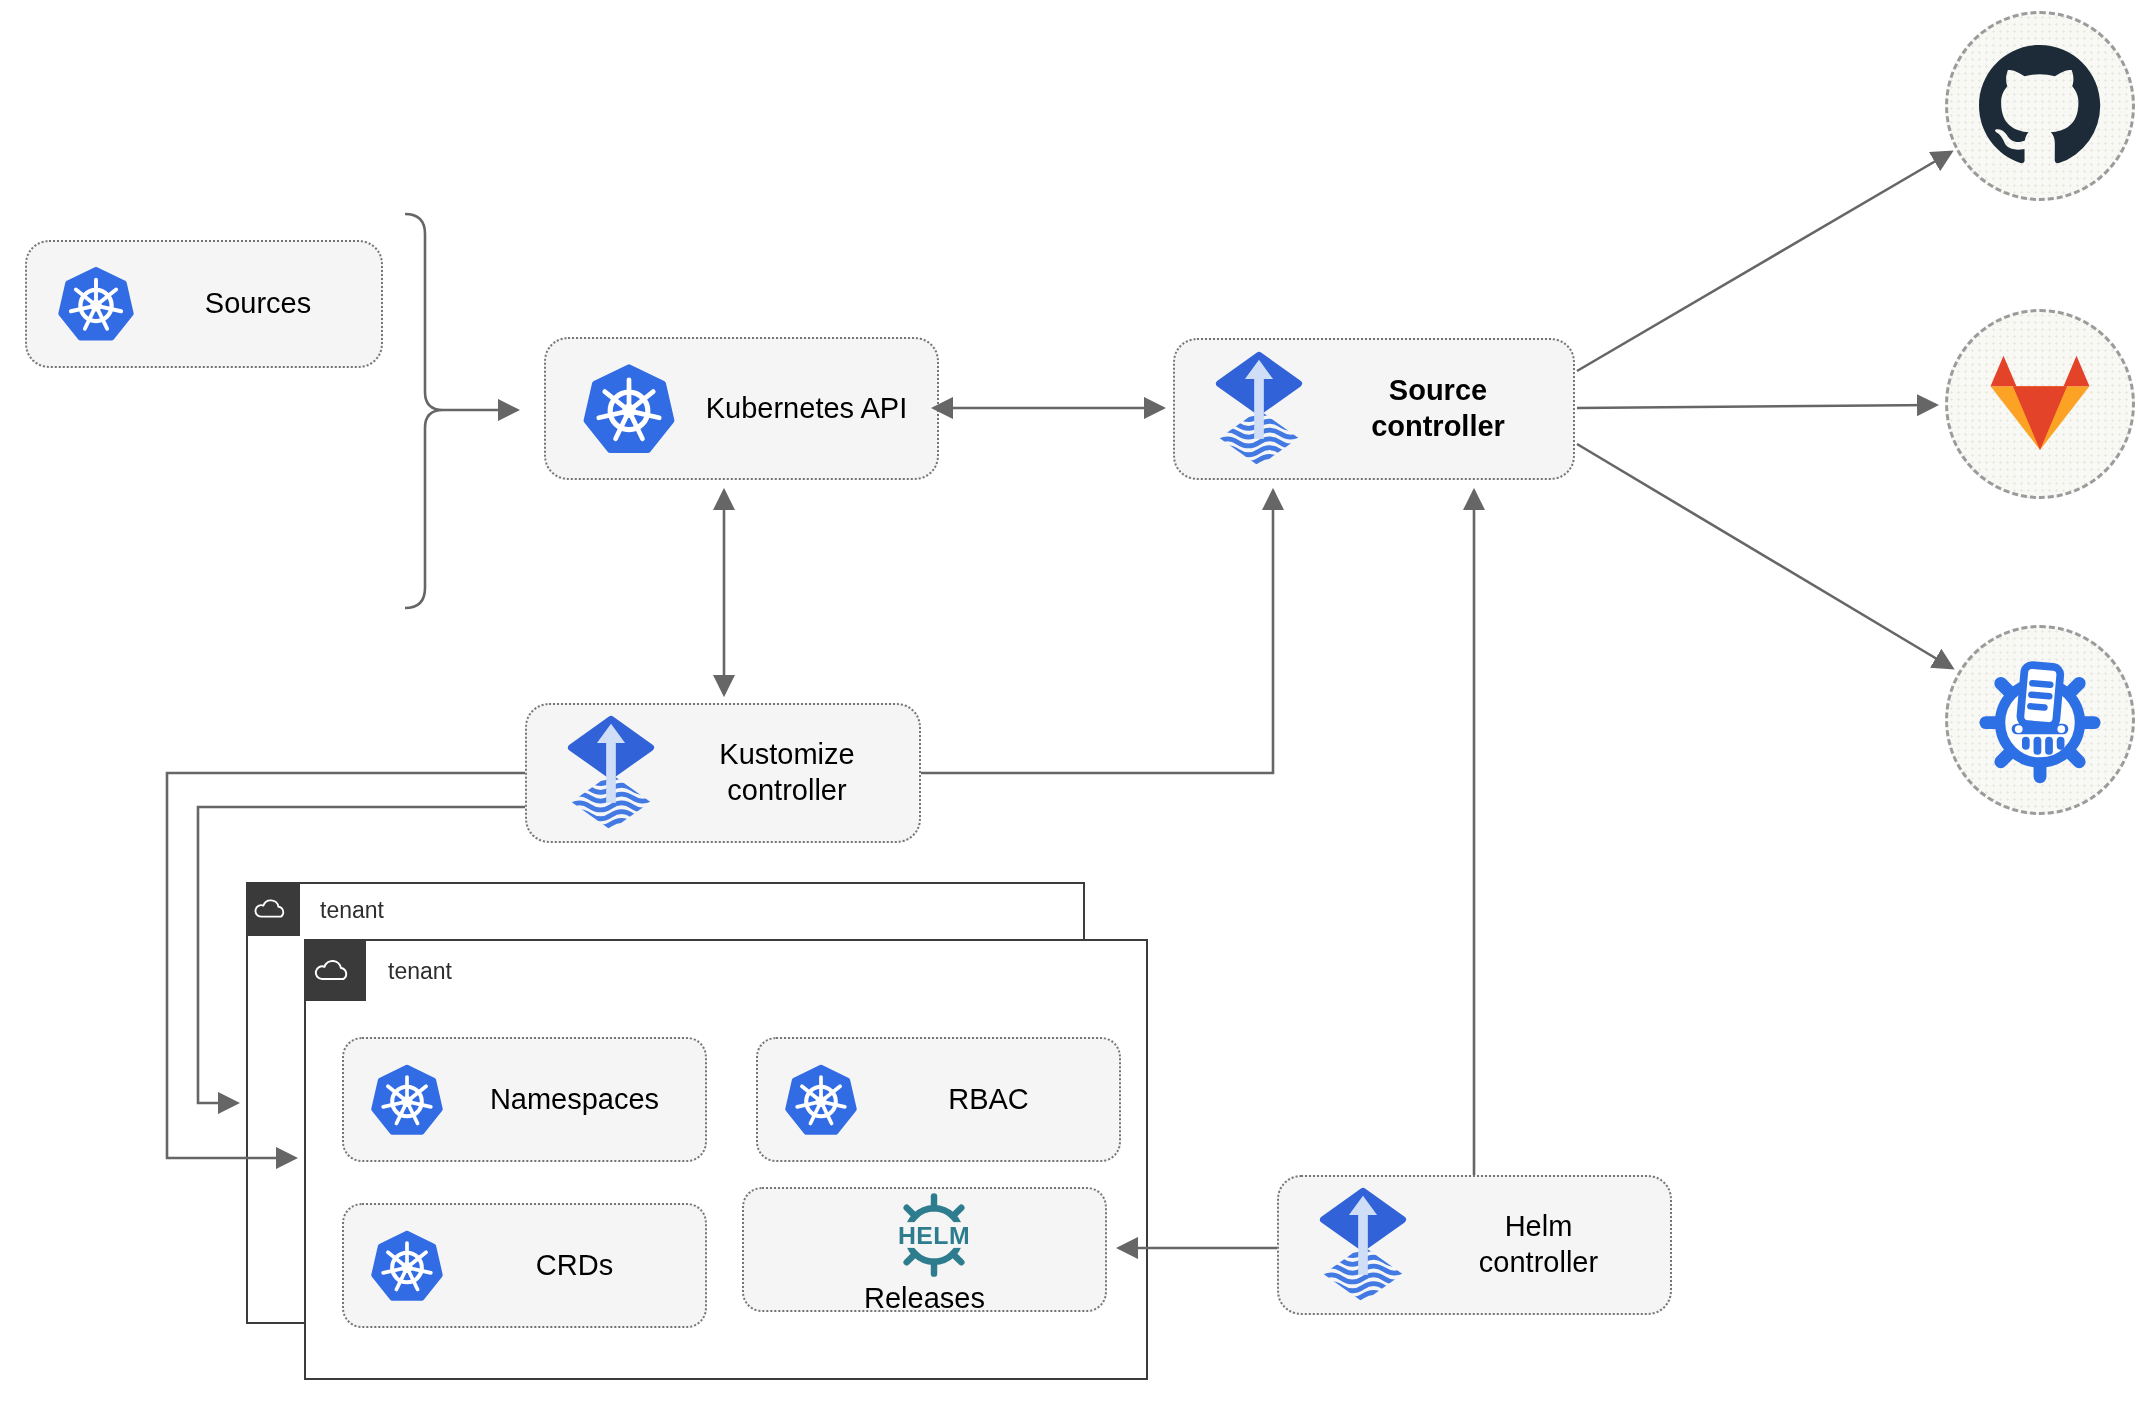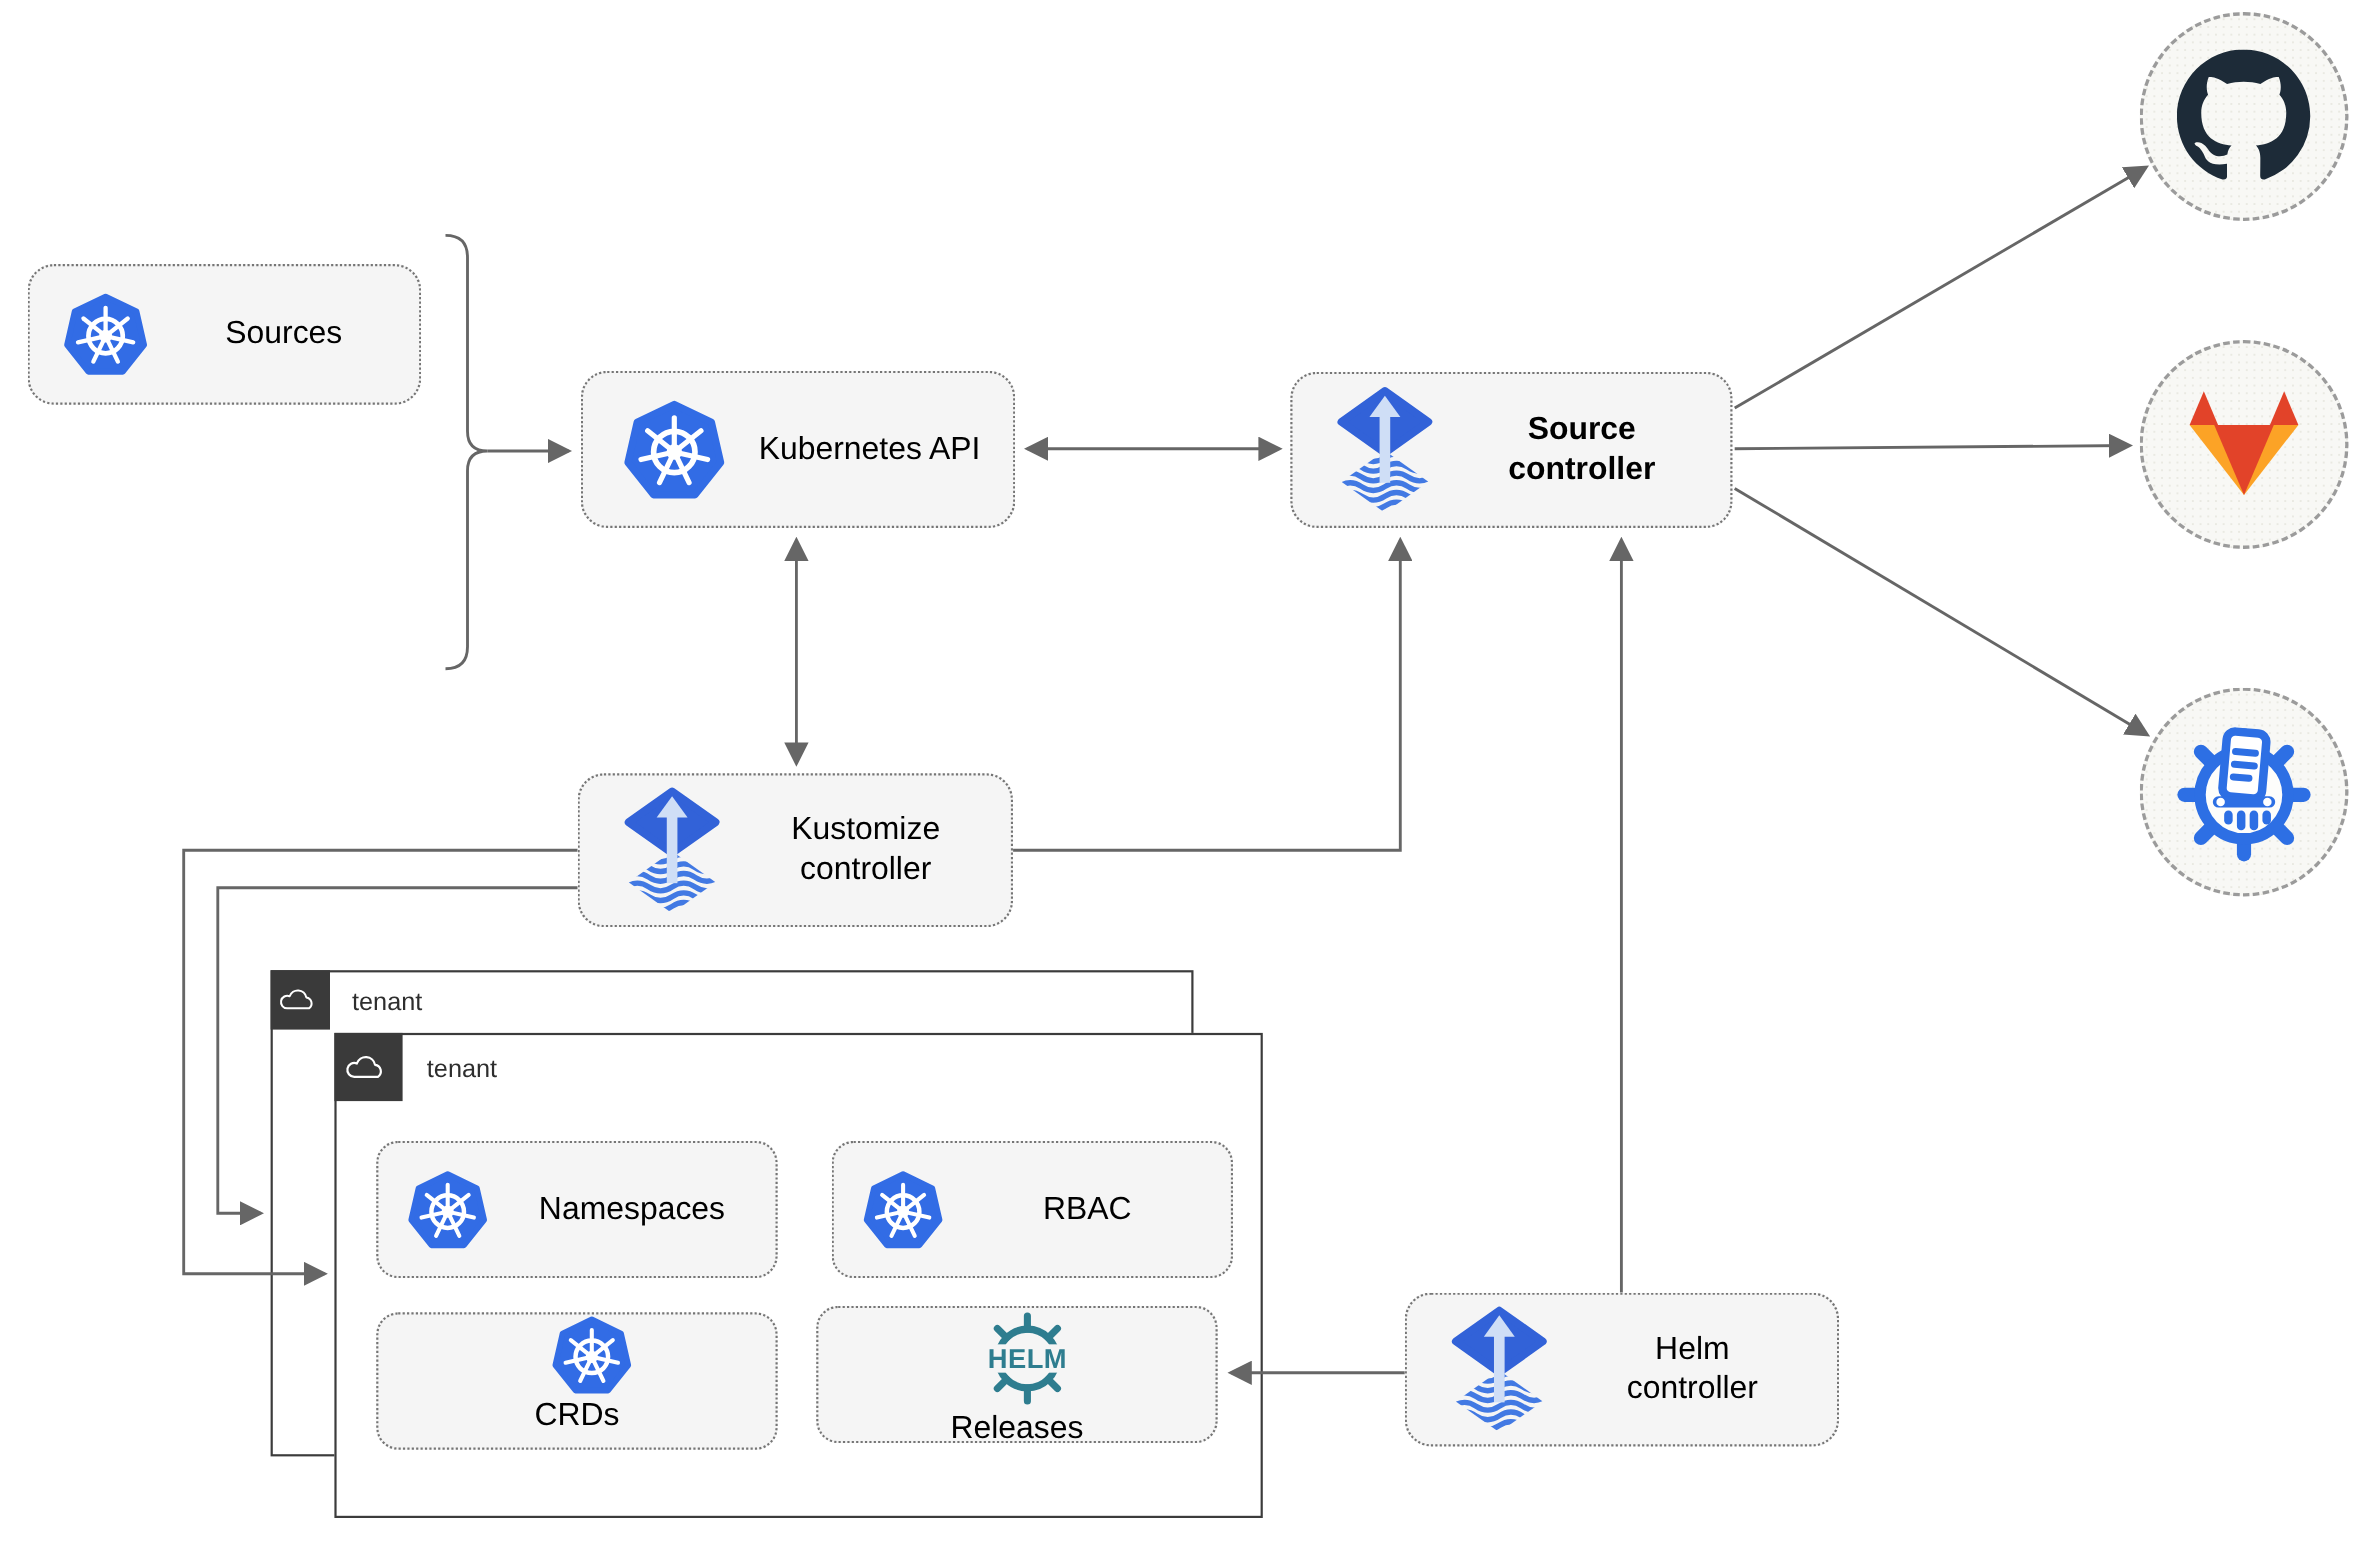--- a/index.html
+++ b/index.html
@@ -163,42 +163,42 @@
           <use href="#k8s-icon"></use>
         </svg>
       <div class="lbl">Namespaces</div>
     </div>
     <div class="dbox" style="left:450px;top:96px;width:365px;height:125px;border-radius:20px;">
       <svg class="icon" viewBox="0 0 100 100" width="74" height="74" style="margin-left:26px">
           <use href="#k8s-icon"></use>
         </svg>
       <div class="lbl">RBAC</div>
     </div>
-    <div class="dbox" style="left:36px;top:252px;width:365px;height:125px;border-radius:20px;flex-direction:column;">
+    <div class="dbox" style="left:36px;top:262px;width:365px;height:125px;border-radius:20px;">
       <svg class="icon" viewBox="0 0 100 100" width="74" height="74" style="margin-left:26px">
           <use href="#k8s-icon"></use>
         </svg>
       <div class="lbl">CRDs</div>
     </div>
     <div class="dbox" style="left:436px;top:246px;width:365px;height:125px;border-radius:20px;flex-direction:column;">
       <svg class="icon" viewBox="0 0 100 100" width="92" height="92" style="margin-left:18px">
           <use href="#helm-icon"></use>
         </svg>
       <div class="lbl">Releases</div>
     </div>
   </div>
 
   <div class="dbox" style="left:25px;top:240px;width:358px;height:128px;">
     <svg class="icon" viewBox="0 0 100 100" width="78" height="78" style="margin-left:30px">
         <use href="#k8s-icon"></use>
       </svg>
     <div class="lbl">Sources</div>
   </div>
 
-  <div class="dbox" style="left:528px;top:337px;width:395px;height:143px;">
+  <div class="dbox" style="left:544px;top:337px;width:395px;height:143px;">
     <svg class="icon" viewBox="0 0 100 100" width="94" height="94" style="margin-left:36px">
         <use href="#k8s-icon"></use>
       </svg>
     <div class="lbl">Kubernetes API</div>
   </div>
 
   <div class="dbox" style="left:1173px;top:338px;width:402px;height:142px;font-weight:bold;">
     <svg class="icon" viewBox="0 0 100 132" width="88" height="116" style="margin-left:40px">
         <use href="#flux-icon"></use>
       </svg>

